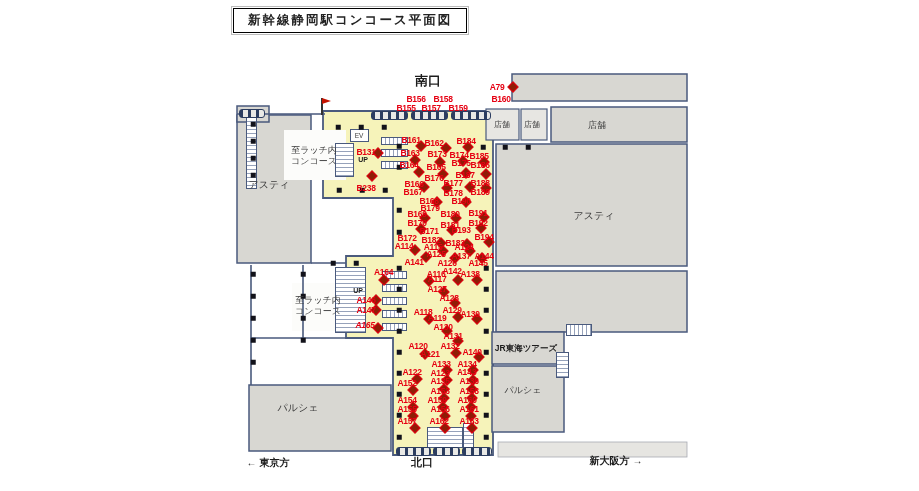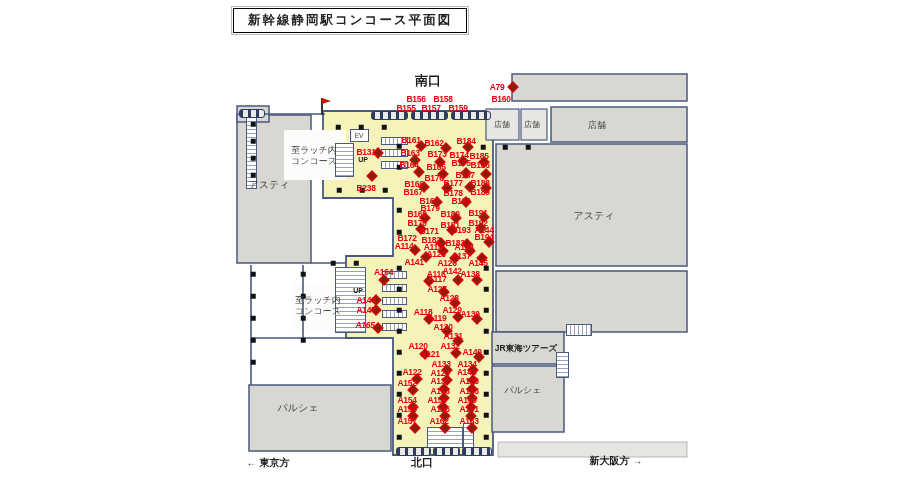--- a/index.html
+++ b/index.html
@@ -133,21 +133,21 @@
       <span class="pt" style="left: 478px; top: 223px;">B192</span>
       <span class="pt" style="left: 429px; top: 231px;">B171</span>
       <span class="pt" style="left: 461px; top: 230px;">B193</span>
       <span class="pt" style="left: 407px; top: 238px;">B172</span>
       <span class="pt" style="left: 431px; top: 240px;">B182</span>
       <span class="pt" style="left: 484px; top: 237px;">B194</span>
       <span class="pt" style="left: 404px; top: 246px;">A114</span>
       <span class="pt" style="left: 433px; top: 247px;">A115</span>
       <span class="pt" style="left: 455px; top: 243px;">B183</span>
       <span class="pt" style="left: 464px; top: 247px;">A124</span>
-      <span class="pt" style="left: 484px; top: 230px;">A144</span>
+      <span class="pt" style="left: 484px; top: 256px;">A144</span>
       <span class="pt" style="left: 436px; top: 254px;">A125</span>
       <span class="pt" style="left: 461px; top: 256px;">A137</span>
       <span class="pt" style="left: 414px; top: 262px;">A141</span>
       <span class="pt" style="left: 447px; top: 263px;">A126</span>
       <span class="pt" style="left: 478px; top: 263px;">A145</span>
       <span class="pt" style="left: 377px; top: 272px; padding-left: 13px;">A164</span>
       <span class="pt" style="left: 436px; top: 274px;">A116</span>
       <span class="pt" style="left: 452px; top: 271px;">A142</span>
       <span class="pt" style="left: 437px; top: 279px;">A117</span>
       <span class="pt" style="left: 470px; top: 274px;">A138</span>

